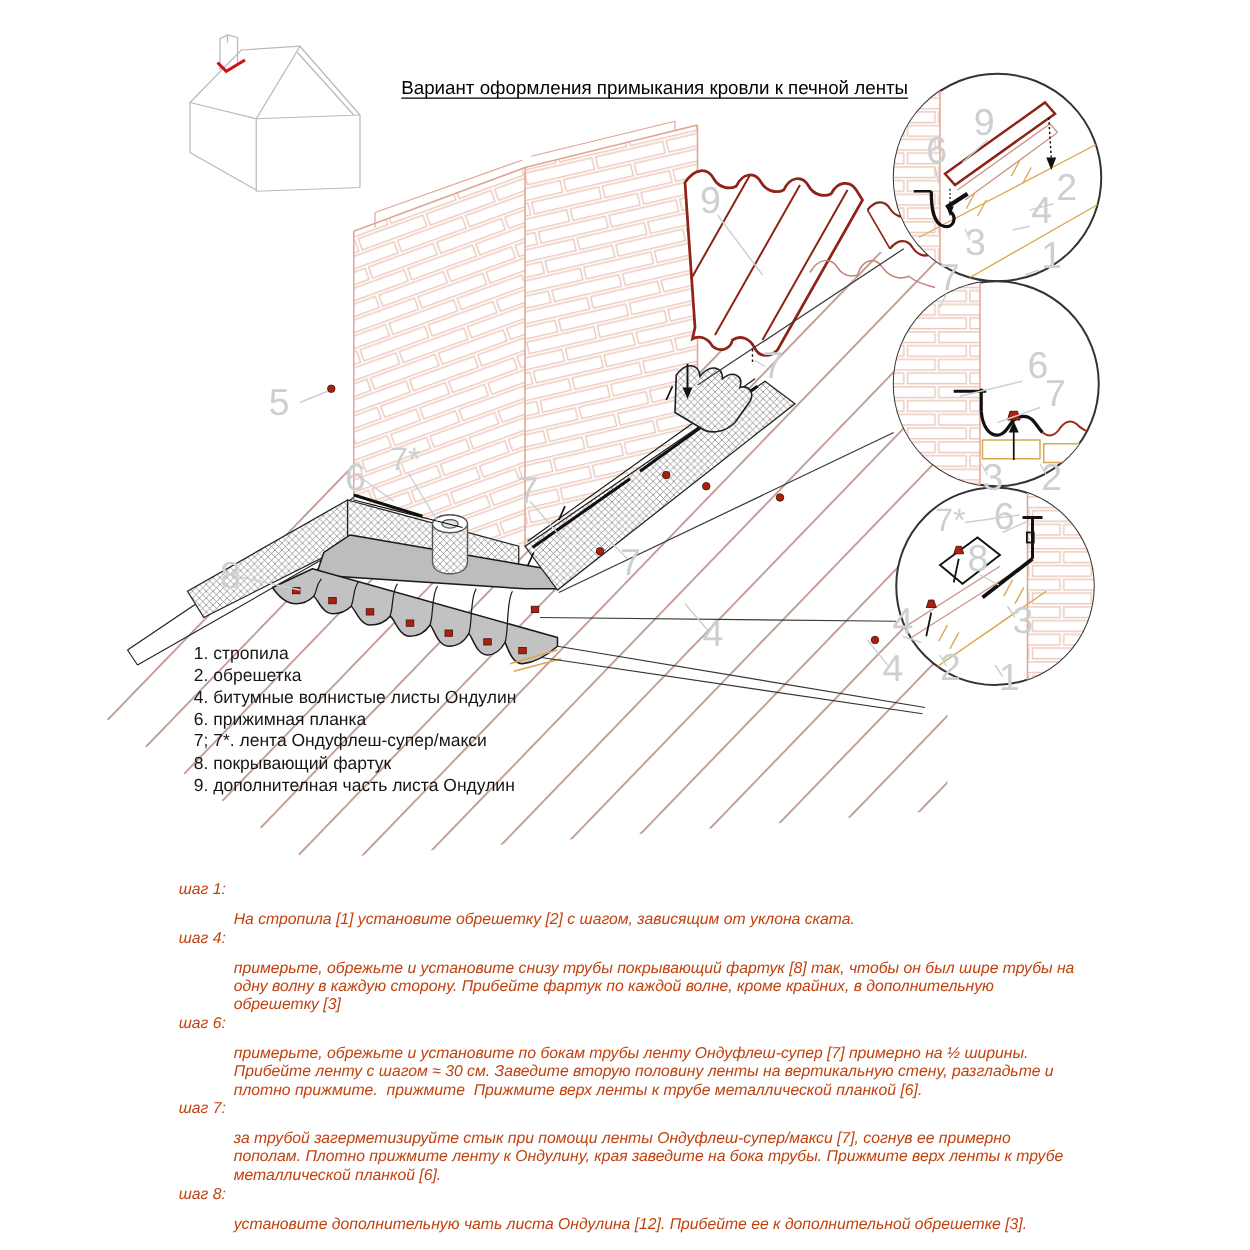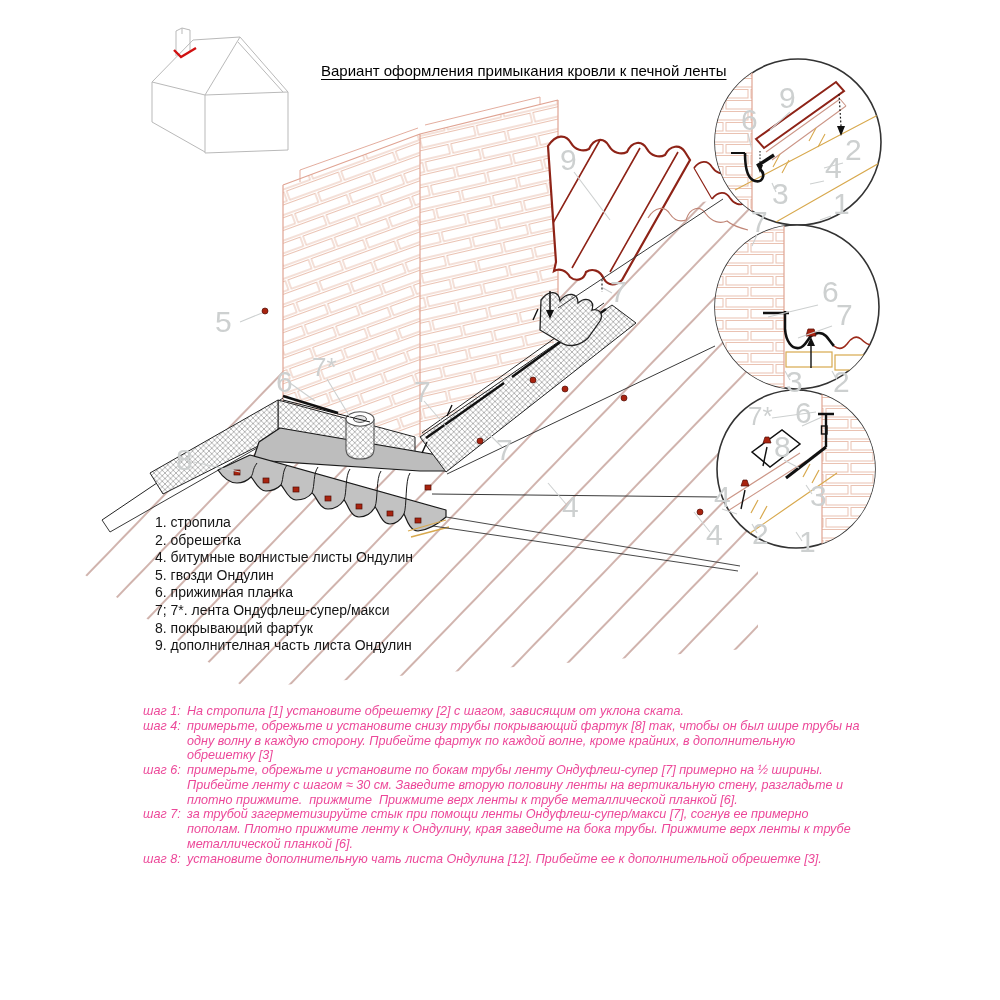--- a/index.html
+++ b/index.html
@@ -2,24 +2,24 @@
 <html><head>
 <meta charset="utf-8">
 <style>
   html,body{margin:0;padding:0;background:#fff;}
   body{width:1000px;height:1000px;position:relative;font-family:"Liberation Sans",sans-serif;overflow:hidden;}
   #art{position:absolute;left:0;top:0;z-index:0;}
   .page-title{position:absolute;left:321px;top:62px;z-index:2;font-size:15px;color:#000;
     text-decoration:underline;text-underline-offset:3px;white-space:nowrap;}
   .legend{position:absolute;left:155px;top:514px;z-index:2;font-size:14px;color:#151515;line-height:17.6px;}
   .steps{position:absolute;left:143px;top:704px;width:770px;z-index:2;font-style:italic;
-    font-size:12.6px;color:#ec4899;line-height:14.75px;}
+    font-size:12.6px;color:#c2410c;line-height:14.75px;}
   .step{display:flex;align-items:flex-start;}
   .step-label{flex:0 0 44px;white-space:nowrap;}
-  .step-text{white-space:pre-wrap;flex:1;}
+  .step-text{white-space:pre-wrap;flex:1;margin-top:24px;}
   svg text{font-family:"Liberation Sans",sans-serif;fill:#cdd0d0;}
   .num{font-size:30px;}
   .numS{font-size:26px;}
 </style>
 </head>
 <body>
 
 <svg id="art" width="1000" height="1000" viewBox="0 0 1000 1000">
   <defs>
     <pattern id="brickL" width="58" height="24" patternUnits="userSpaceOnUse" patternTransform="rotate(-20)">
@@ -301,21 +301,20 @@
     <text class="num" x="799" y="552">1</text>
   </g>
 </svg>
 
 <div class="page-title">Вариант оформления примыкания кровли к печной ленты</div>
 
 <div class="legend">
   <div>1. стропила</div>
   <div>2. обрешетка</div>
   <div>4. битумные волнистые листы Ондулин</div>
-  <div>5. гвозди Ондулин</div>
   <div>6. прижимная планка</div>
   <div>7; 7*.  лента Ондуфлеш-супер/макси</div>
   <div>8. покрывающий фартук</div>
   <div>9. дополнителная часть листа Ондулин</div>
 </div>
 
 <div class="steps">
   <div class="step">
     <span class="step-label">шаг 1:</span>
     <span class="step-text">На стропила [1] установите обрешетку [2] с шагом, зависящим от уклона ската.</span>

